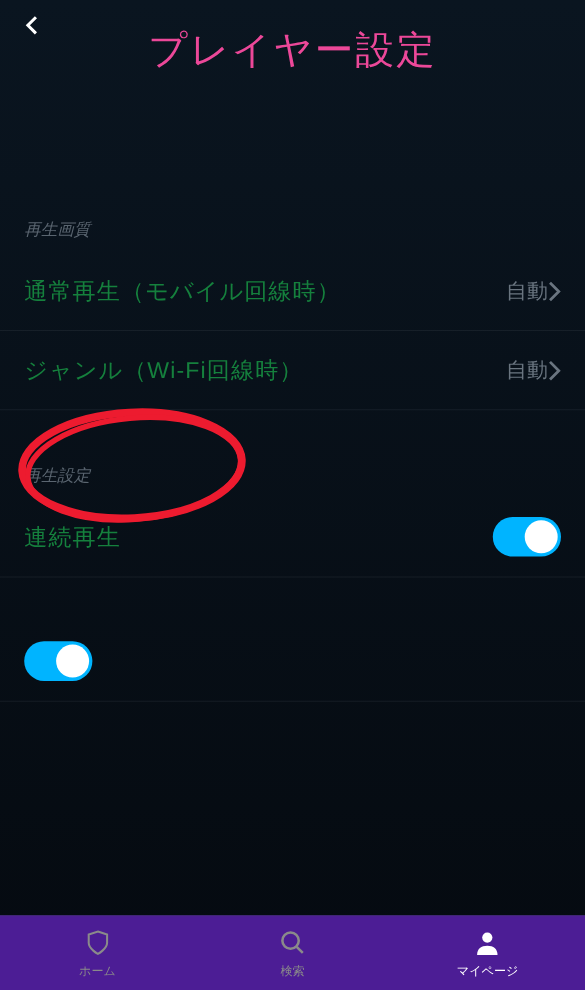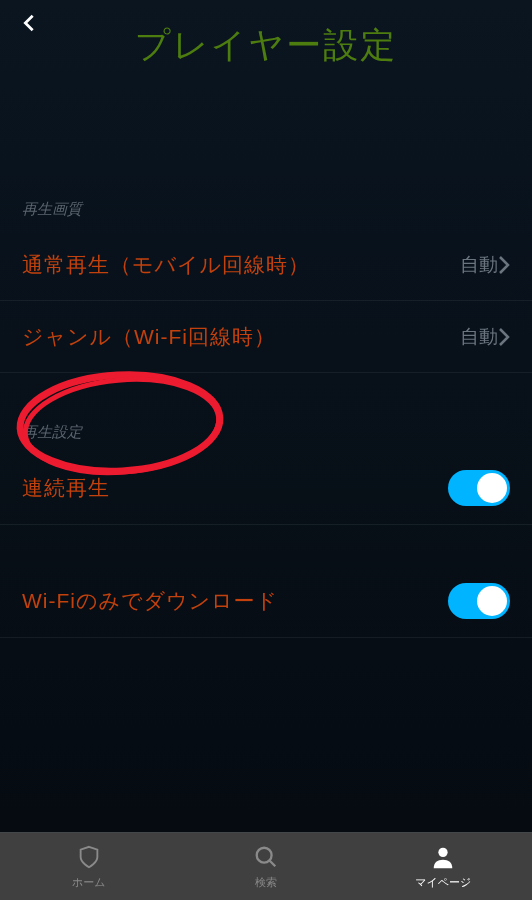--- a/index.html
+++ b/index.html
@@ -26,21 +26,21 @@
       width: 22px;
       height: 22px;
       position: absolute;
       left: 18px;
       top: 12px;
     }
     .header-title {
       flex: 1;
       text-align: center;
       font-size: 35px;
-      color: #4d7c0f;
+      color: #ec4899;
       font-weight: 400;
       letter-spacing: 2px;
       margin-top: 20px;
     }
     .content {
       padding-top: 120px;
     }
     .section-label {
       color: #5a6570;
       font-size: 15px;
@@ -49,21 +49,21 @@
     }
     .row {
       display: flex;
       align-items: center;
       padding: 18px 22px;
       border-bottom: 1px solid rgba(80, 90, 100, 0.2);
       min-height: 72px;
     }
     .row-label {
       flex: 1;
-      color: #c2410c;
+      color: #15803d;
       font-size: 21px;
       letter-spacing: 1px;
     }
     .row-value {
       color: #6a7580;
       font-size: 19px;
       margin-right: 0;
     }
     .chevron {
       width: 12px;
@@ -91,21 +91,21 @@
     }
     .spacer {
       height: 40px;
     }
     .tabbar {
       position: absolute;
       bottom: 0;
       left: 0;
       right: 0;
       height: 68px;
-      background: #404040;
+      background: #4c1d95;
       display: flex;
       border-top: 1px solid rgba(80, 90, 100, 0.25);
     }
     .tab {
       flex: 1;
       display: flex;
       flex-direction: column;
       align-items: center;
       justify-content: center;
       gap: 4px;
@@ -174,21 +174,20 @@
 
   <div class="row">
     <div class="row-label">連続再生</div>
     <div class="toggle"></div>
   </div>
 
   <div class="spacer"></div>
 
 
   <div class="row">
-    <div class="row-label">Wi-Fiのみでダウンロード</div>
     <div class="toggle"></div>
   </div>
 
 </div>
 
 <div class="annotation">
   <svg width="240" height="120" viewBox="0 0 240 120">
     <ellipse cx="110" cy="55" rx="100" ry="48" fill="none" stroke="#ed1b2f" stroke-width="7" transform="rotate(-3 110 55)"></ellipse>
     <ellipse cx="112" cy="58" rx="97" ry="46" fill="none" stroke="#ed1b2f" stroke-width="5" transform="rotate(-5 112 58)"></ellipse>
   </svg>

